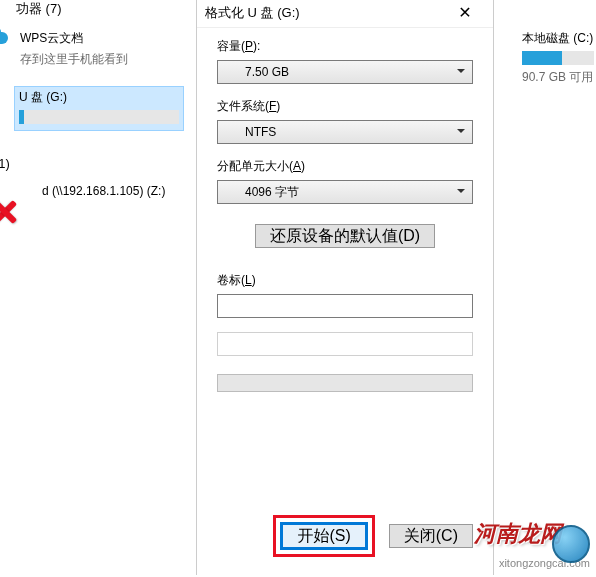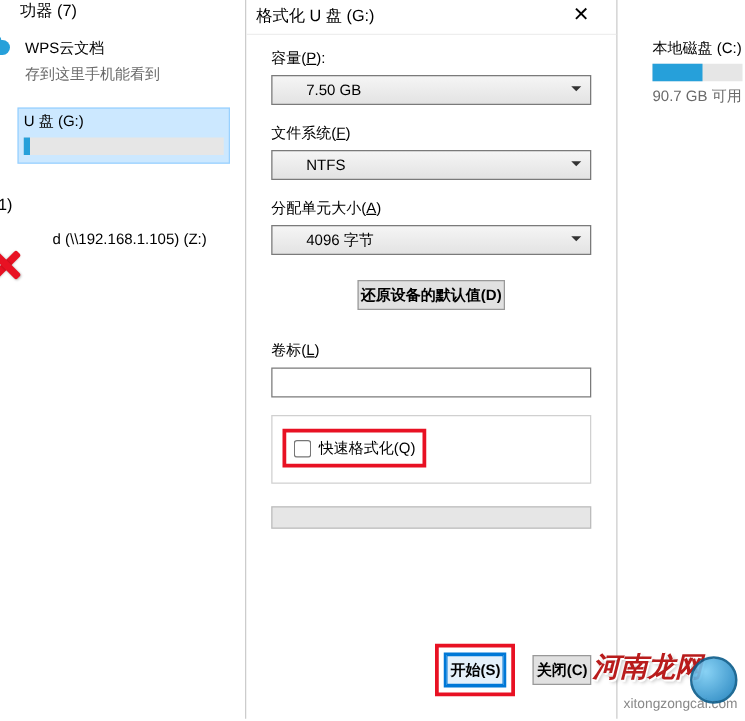--- a/index.html
+++ b/index.html
@@ -28,21 +28,21 @@
 
 .content { padding: 10px 20px; }
 .field { margin-bottom: 14px; }
 .field label { display: block; margin-bottom: 5px; font-size: 12px; }
 .field label .ul { text-decoration: underline; }
 select, input[type=text] { width: 100%; height: 24px; border: 1px solid #7a7a7a; background: #fff; font-size: 12px; padding: 0 4px; }
 select { appearance: none; background: #eaeaea linear-gradient(#f5f5f5,#e3e3e3); padding-right: 20px; padding-left: 27px; }
 .select-wrap { position: relative; }
 .select-wrap::after { content: ""; position: absolute; right: 8px; top: 9px; border: 4px solid transparent; border-top-color: #333; pointer-events: none; }
 
-button.win { height: 24px; border: 1px solid #999; background: #e1e1e1; font-size: 12px; padding: 0 2px; cursor: pointer; font-weight: bold; }
+button.win { height: 24px; border: 1px solid #999; background: #e1e1e1; font-size: 16px; padding: 0 14px; cursor: pointer; }
 .restore-row { text-align: center; margin: 20px 0 24px; }
 
 fieldset { border: 1px solid #d0d0d0; padding: 10px 8px 12px; position: relative; }
 legend { font-size: 12px; padding: 0 4px; margin-left: 4px; }
 .chk { display: flex; align-items: center; gap: 6px; }
 .chk input { width: 14px; height: 14px; }
 
 .red-box { border: 3px solid #e81123; padding: 4px 6px; display: inline-block; }
 .red-box-btn { border: 3px solid #e81123; padding: 4px; display: inline-block; }
 .blue-inner { border: 2px solid #0078d7; background: #e5f1fb; display: inline-block; }
@@ -123,26 +123,20 @@
     <div class="restore-row">
       <button class="win"><span>还原设备的默认值(</span><span class="ul">D</span><span>)</span></button>
     </div>
 
     <div class="field">
       <label><span>卷标(</span><span class="ul">L</span><span>)</span></label>
       <input type="text" value="" style="">
     </div>
 
     <fieldset>
-      <span class="red-box">
-        <label class="chk">
-          <input type="checkbox" style="">
-          <span><span>快速格式化(</span><span class="ul">Q</span><span>)</span></span>
-        </label>
-      </span>
     </fieldset>
 
     <div class="progress"></div>
   </div>
 
   <div class="btnrow">
     <span class="red-box-btn">
       <span class="blue-inner">
         <button class="win" style="border-color:#0078d7;background:#e5f1fb;"><span>开始(</span><span class="ul">S</span><span>)</span></button>
       </span>

